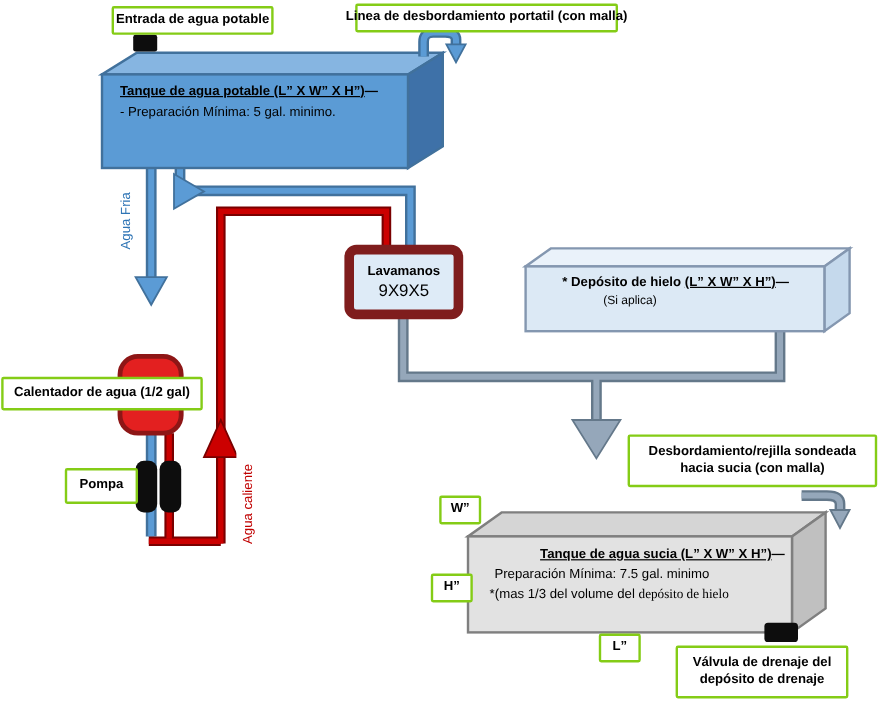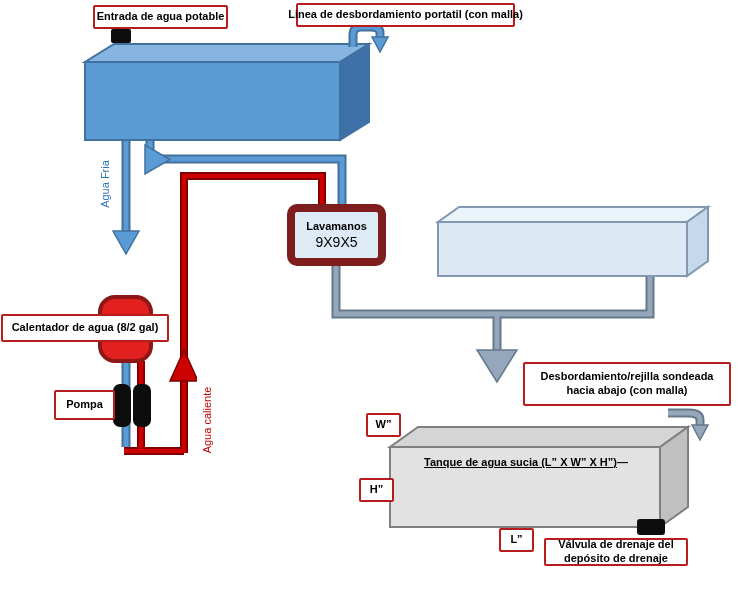--- a/index.html
+++ b/index.html
@@ -37,21 +37,21 @@
   .ice-side{fill:var(--ice-side);stroke:var(--ice-stroke);stroke-width:2;}
   .ice-front{fill:var(--ice-front);stroke:var(--ice-stroke);stroke-width:2;}
   .gr-top{fill:var(--gray-top);stroke:var(--gray-stroke);stroke-width:2;}
   .gr-side{fill:var(--gray-side);stroke:var(--gray-stroke);stroke-width:2;}
   .gr-front{fill:var(--gray-front);stroke:var(--gray-stroke);stroke-width:2;}
   .heater{fill:var(--heater-fill);stroke:var(--heater-border);stroke-width:4;}
   .pump{fill:#0d0d0d;}
   .valve{fill:#0d0d0d;}
 
   
-  .label-box{background:#fff;border:2px solid #b91c1c;border-radius:2px;font-weight:bold;
+  .label-box{background:#fff;border:2px solid #84cc16;border-radius:2px;font-weight:bold;
              font-size:11px;line-height:1.25;display:flex;flex-direction:column;
              align-items:center;justify-content:center;text-align:center;box-sizing:border-box;}
   .nowrap{white-space:nowrap;}
   .vtext{position:absolute;transform:rotate(-90deg);background:#fff;display:flex;
          align-items:center;justify-content:center;font-size:11px;white-space:nowrap;}
   .tank-text{font-size:11px;line-height:1.4;}
   .u{text-decoration:underline;}
   .b{font-weight:bold;}
   .serif{font-family:"Liberation Serif",serif;}
   .lavamanos{background:#DEEBF7;border:8px solid #7f1d1d;border-radius:10px;
@@ -130,48 +130,64 @@
     </g>
 
     <rect class="valve" x="111" y="29" width="20" height="14" rx="2"></rect>
     <rect class="valve" x="637" y="519" width="28" height="16" rx="3"></rect>
   </svg>
 
   <div class="label-box abs nowrap" style="left:93px;top:5px;width:135px;height:24px">Entrada de agua potable</div>
 
   <div class="label-box abs nowrap" style="left:296px;top:3px;width:219px;height:24px">Linea de desbordamiento portatil (con malla)</div>
 
+  <div class="tank-text abs" style="left:92px;top:69px;width:248px;padding-left:8px;box-sizing:border-box">
+    <div>
+      <span class="u b">Tanque de agua potable (L” X W” X H”)</span><span class="b">—</span>
+    </div>
+    <div style="margin-top:3px">- Preparación Mínima: 5 gal. minimo.</div>
+  </div>
 
   <div class="vtext" style="left:67px;top:173px;width:76px;height:22px;color:var(--cold-text)">Agua Fria</div>
 
   <div class="lavamanos abs" style="left:287px;top:204px;width:99px;height:62px">
     <div class="b" style="font-size:11px">Lavamanos</div>
     <div style="font-size:14px;margin-top:2px">9X9X5</div>
   </div>
 
+  <div class="abs" style="left:442px;top:229px;width:242px;text-align:center;font-size:11px">
+    <div>
+      <span class="b">* Depósito de hielo </span><span class="b u">(L” X W” X H”)</span><span class="b">—</span>
+    </div>
+    <div style="font-size:10px;margin-top:4px;transform:translateX(-38px)">(Si aplica)</div>
+  </div>
 
-  <div class="label-box abs nowrap" style="left:1px;top:314px;width:168px;height:28px">Calentador de agua (8/2 gal)</div>
+  <div class="label-box abs nowrap" style="left:1px;top:314px;width:168px;height:28px">Calentador de agua (1/2 gal)</div>
 
   <div class="label-box abs nowrap" style="left:54px;top:390px;width:61px;height:30px">Pompa</div>
 
   <div class="vtext" style="left:163px;top:410px;width:88px;height:20px;color:var(--hot-text)">Agua caliente</div>
 
   <div class="label-box abs" style="left:523px;top:362px;width:208px;height:44px">
     <div>Desbordamiento/rejilla sondeada</div>
-    <div>hacia abajo (con malla)</div>
+    <div>hacia sucia (con malla)</div>
   </div>
 
   <div class="label-box abs nowrap" style="left:366px;top:413px;width:35px;height:24px">W”</div>
   <div class="label-box abs nowrap" style="left:359px;top:478px;width:35px;height:24px">H”</div>
   <div class="label-box abs nowrap" style="left:499px;top:528px;width:35px;height:24px">L”</div>
 
   <div class="tank-text abs" style="left:398px;top:455px;width:256px">
-    <div style="text-align:center">
+    <div style="text-align:right">
       <span class="u b">Tanque de agua sucia (L” X W” X H”)</span><span class="b">—</span>
+    </div>
+    <div style="padding-left:14px;margin-top:2px">Preparación Mínima:  7.5 gal. minimo</div>
+    <div style="padding-left:10px">
+      <span>*(mas 1/3 del volume del </span><span class="serif">depósito de hielo</span>
     </div>
   </div>
 
-  <div class="label-box abs" style="left:544px;top:538px;width:144px;height:28px">
+  <div class="label-box abs" style="left:563px;top:538px;width:144px;height:44px">
     <div>Válvula de drenaje del</div>
     <div>depósito de drenaje</div>
   </div>
 
 </div>
 
 </body></html>

